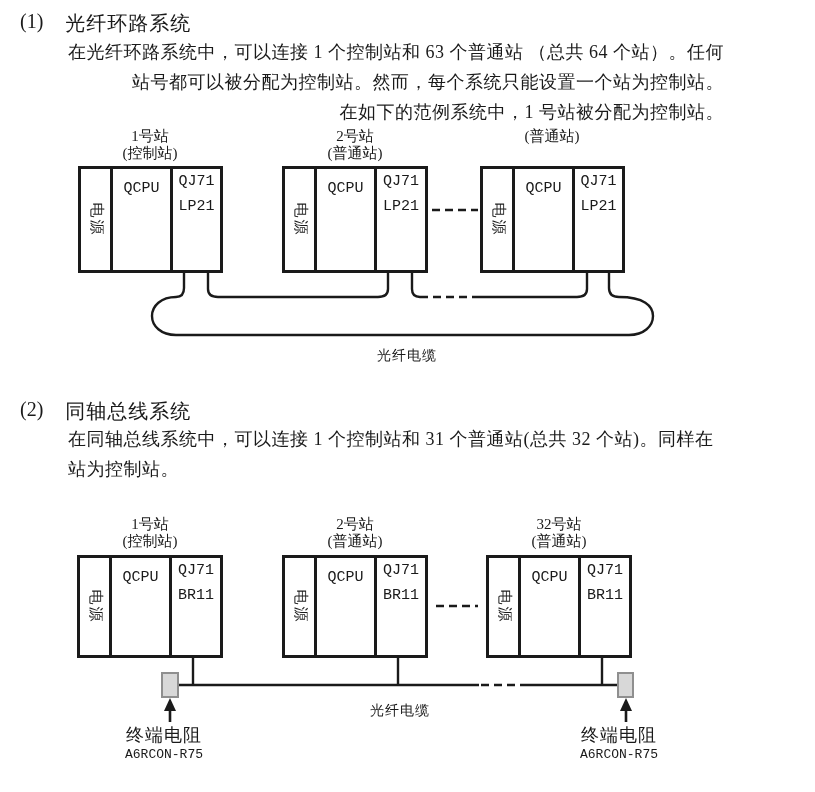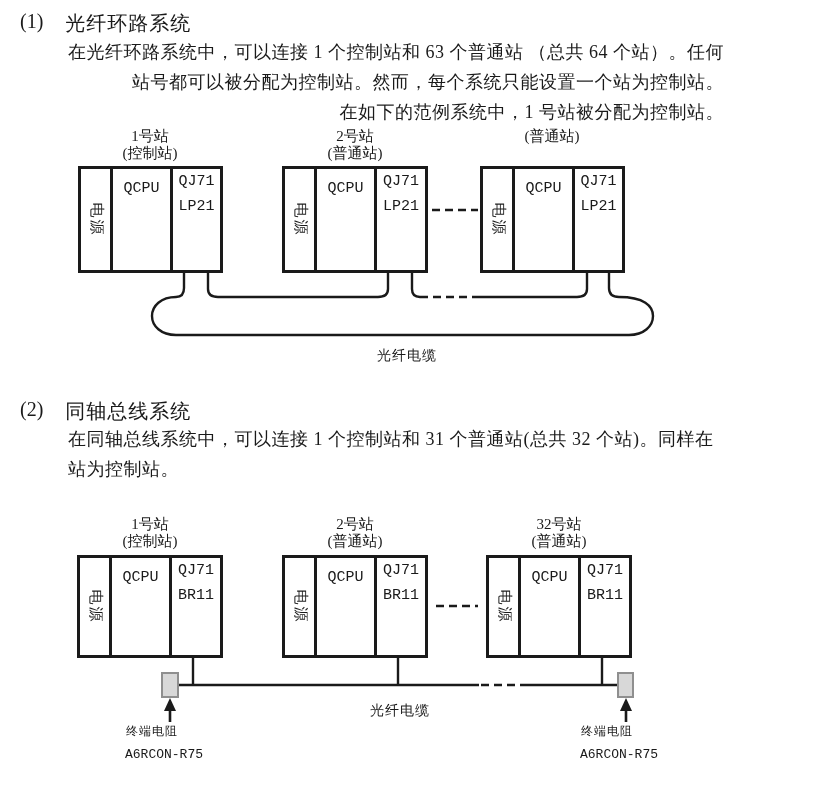--- a/index.html
+++ b/index.html
@@ -13,21 +13,21 @@
   .stlabel{width:170px;text-align:center;font-size:15px;line-height:17px;white-space:nowrap;}
   .station{display:flex;border:3px solid #1a1a1a;background:#ffffff;box-sizing:border-box;z-index:1;}
   .cell{box-sizing:border-box;}
   .cell-power{width:32px;border-right:3px solid #1a1a1a;display:flex;align-items:center;justify-content:center;}
   .cell-power span{transform:rotate(90deg);white-space:nowrap;font-size:15px;letter-spacing:2px;}
   .cell-cpu{width:60px;border-right:3px solid #1a1a1a;text-align:center;padding-top:11px;
             font-family:"Liberation Mono","DejaVu Sans Mono",monospace;font-size:15px;}
   .cell-net{flex:1;text-align:center;line-height:25px;
             font-family:"Liberation Mono","DejaVu Sans Mono",monospace;font-size:15px;}
   .cablelabel{width:170px;text-align:center;font-size:14px;letter-spacing:1px;white-space:nowrap;}
-  .termlabel{font-size:12px;letter-spacing:1px;white-space:nowrap;}
+  .termlabel{font-size:18px;letter-spacing:1px;white-space:nowrap;}
   .termmodel{font-family:"Liberation Mono","DejaVu Sans Mono",monospace;font-size:13px;white-space:nowrap;}
 </style>
 </head>
 <body>
 
 <div id="page">
 
   <svg id="linework" width="815" height="792" viewBox="0 0 815 792">
 
     <g stroke="#1a1a1a" stroke-width="2.4" fill="none">

